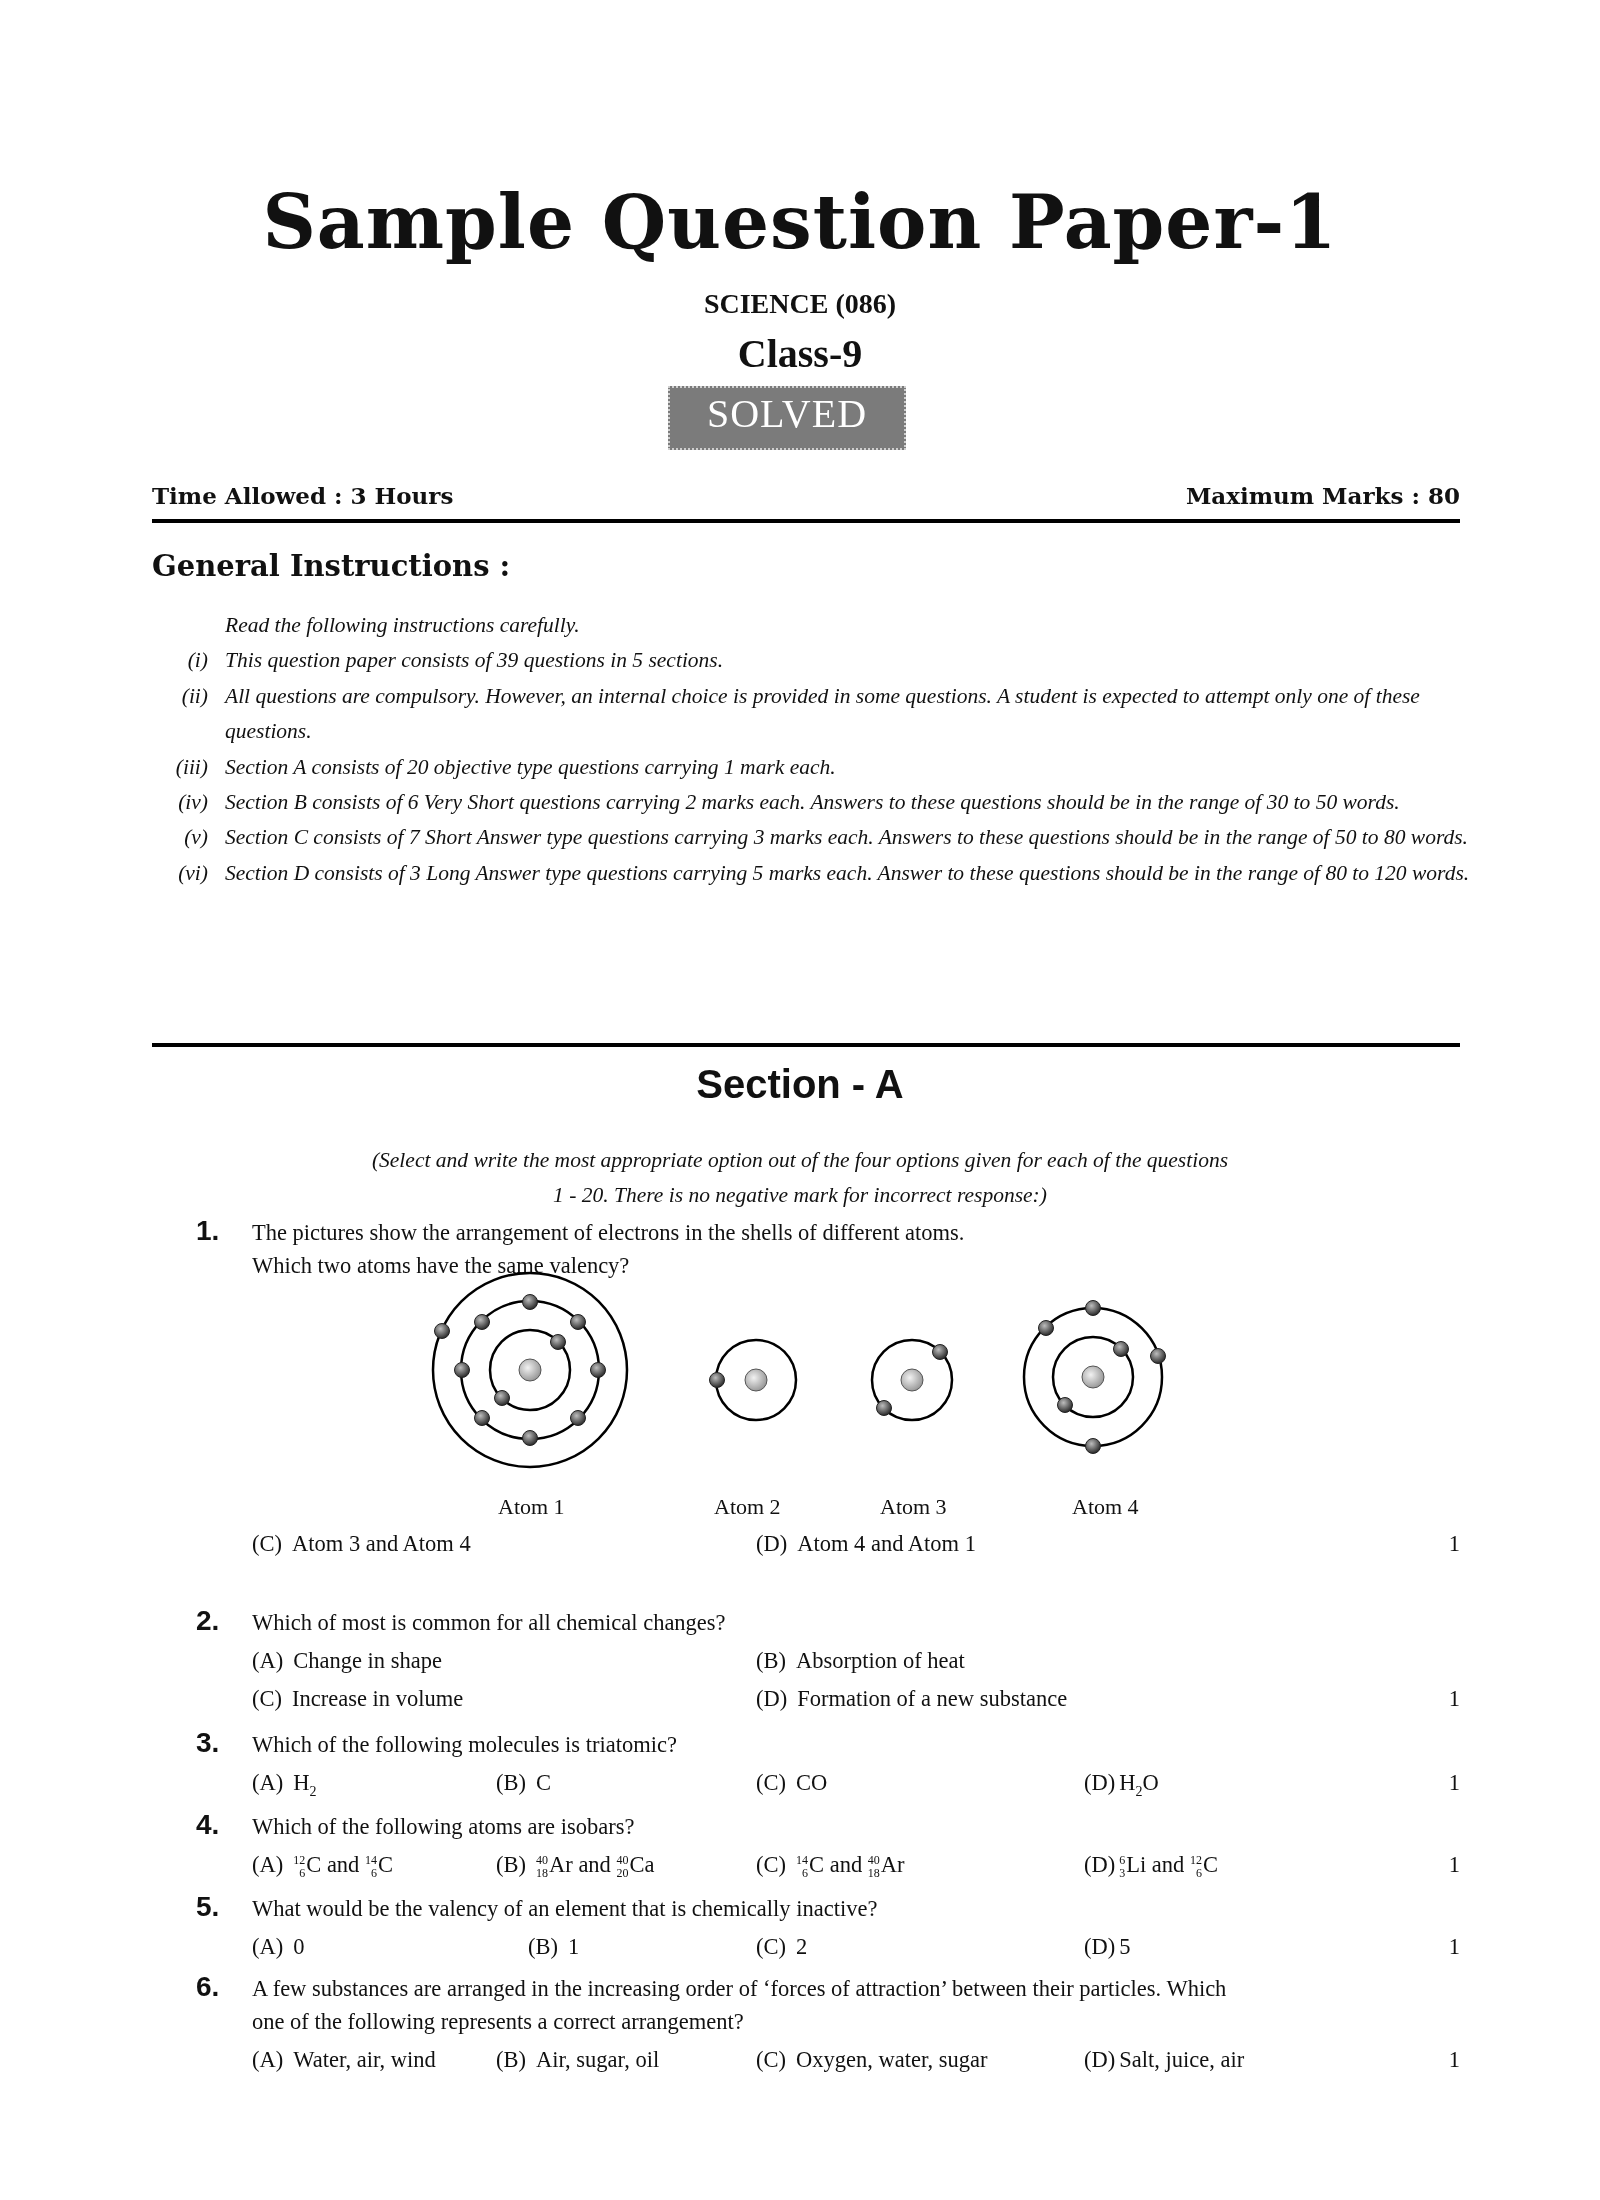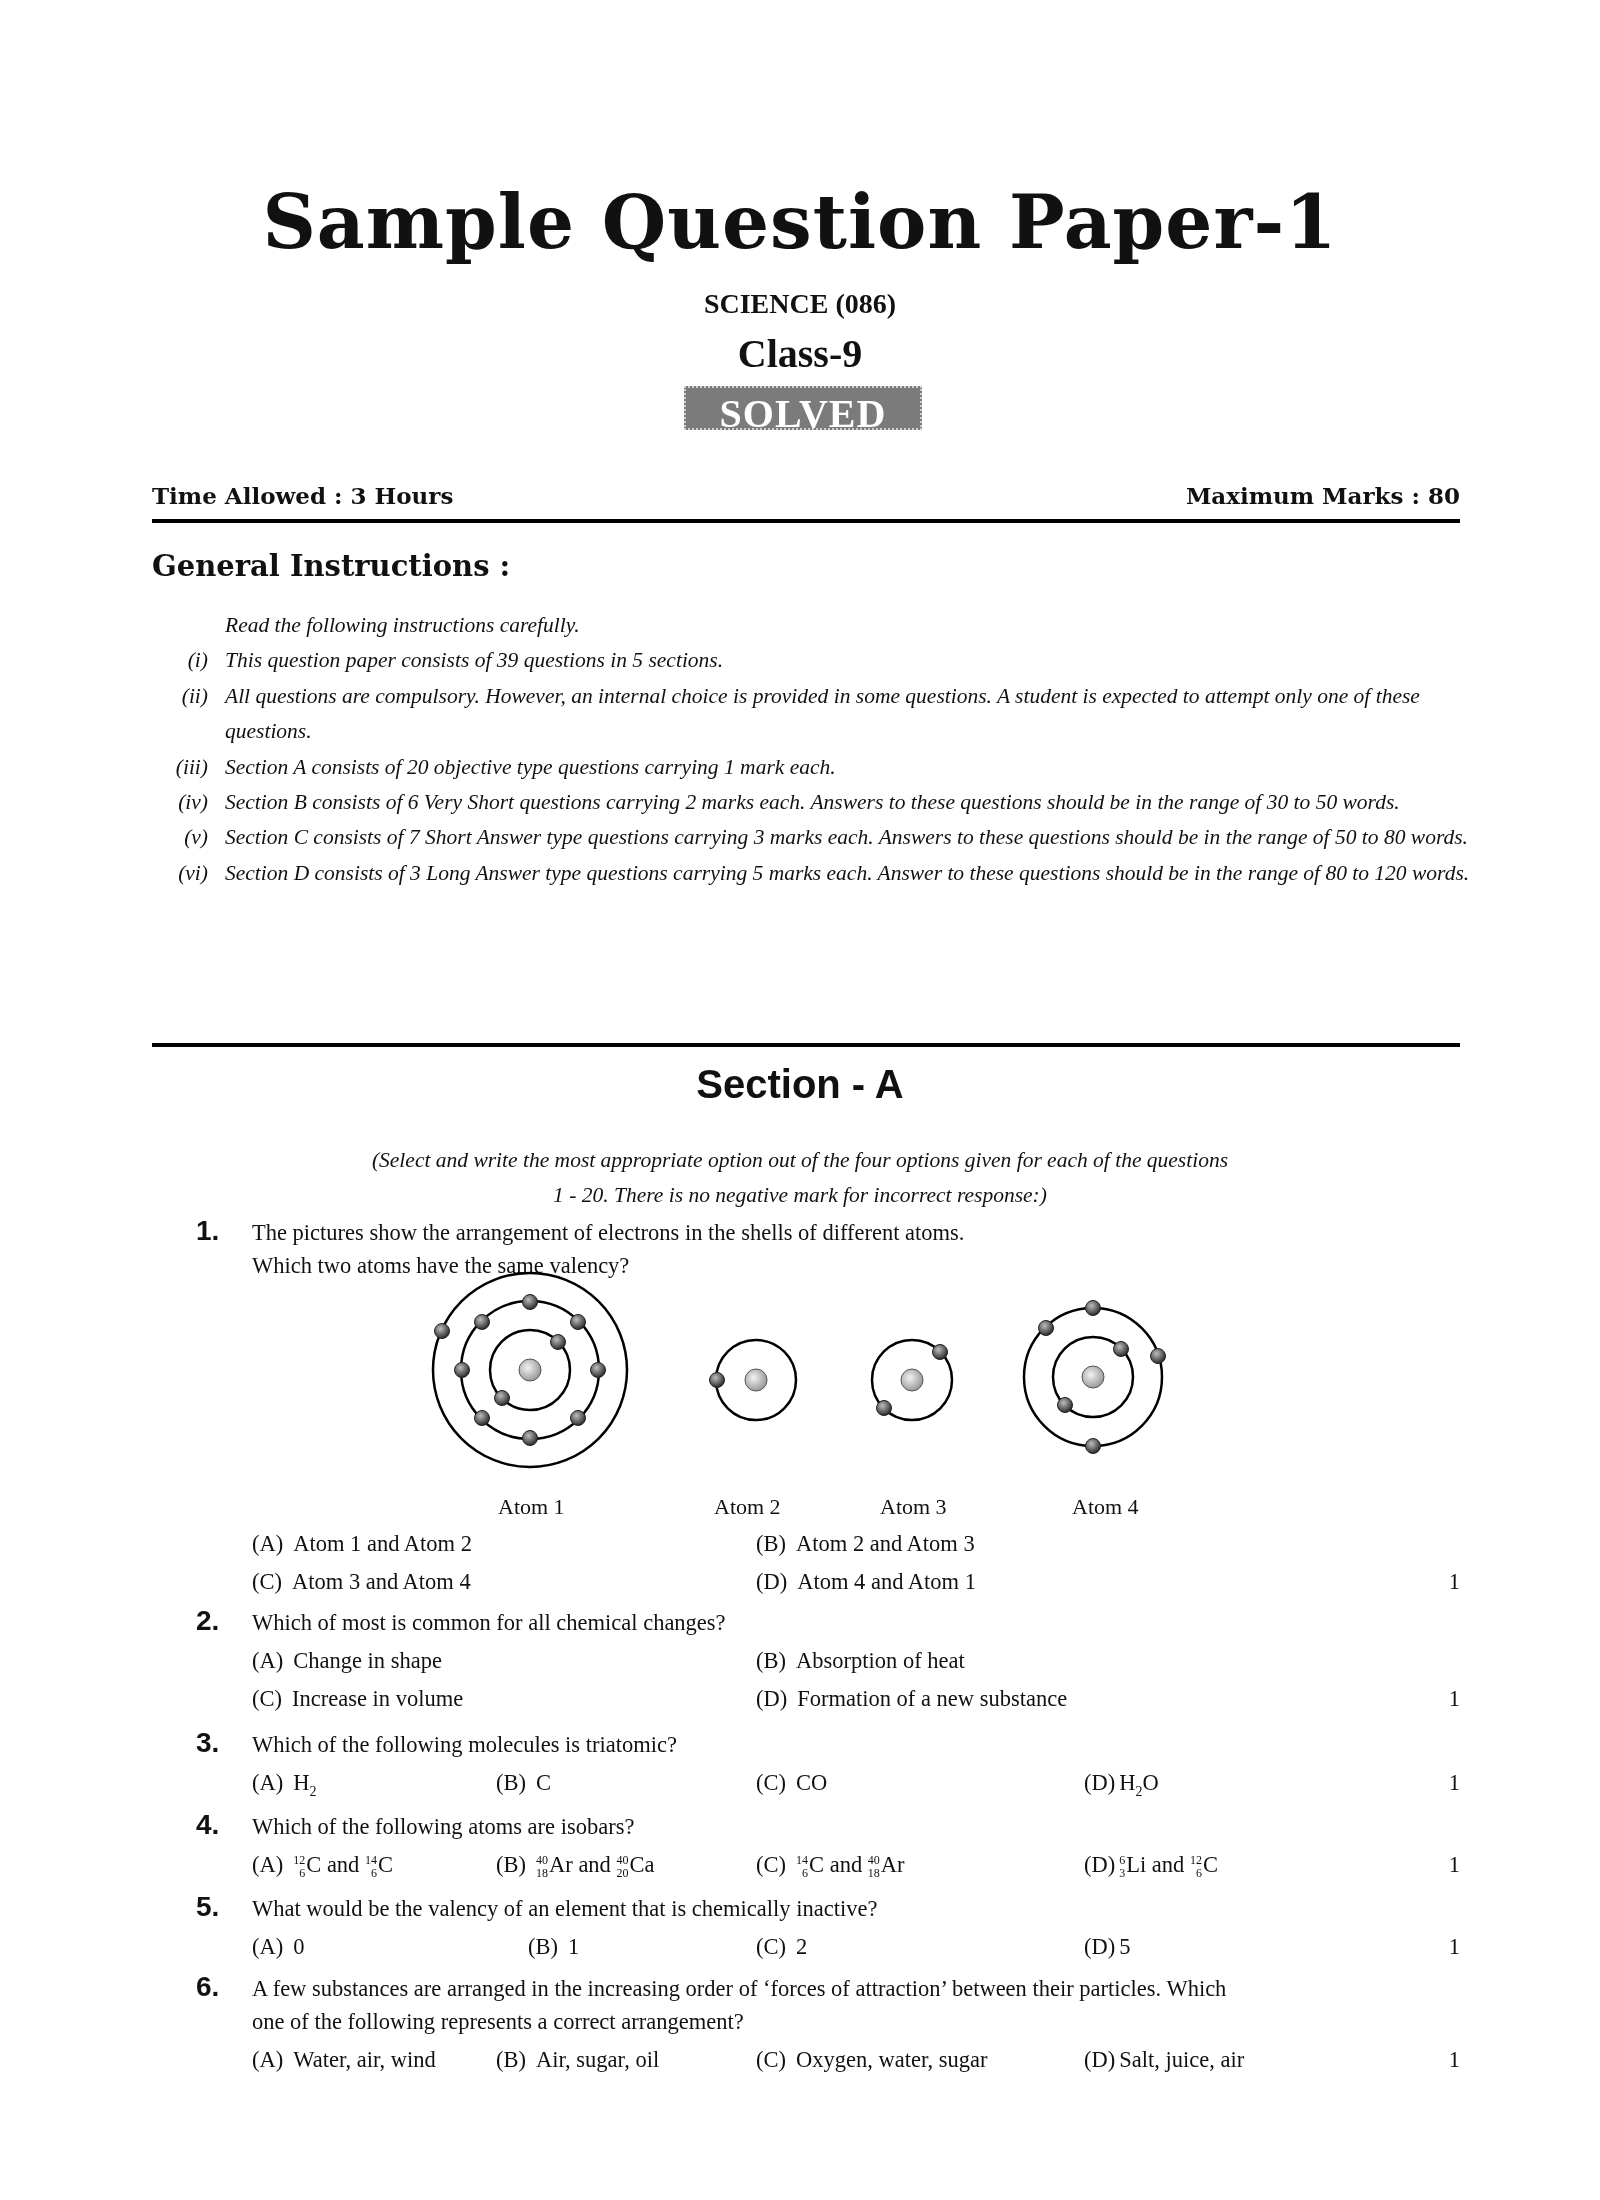--- a/index.html
+++ b/index.html
@@ -1,21 +1,21 @@
 <!DOCTYPE html>
 <html><head>
 <meta charset="utf-8">
 <style>
   html, body { margin: 0; padding: 0; background: #ffffff; }
   body { width: 1600px; height: 2200px; position: relative; overflow: hidden; color: #111; font-family: "Liberation Serif", "DejaVu Serif", serif; }
   .abs { position: absolute; }
   .title { left: 0; width: 1600px; top: 182px; text-align: center; font-size: 74px; font-weight: bold; letter-spacing: 1px; line-height: 80px; font-family: "DejaVu Serif", serif; }
   .subject { left: 0; width: 1600px; top: 280px; text-align: center; font-size: 28px; font-weight: bold; line-height: 48px; }
   .klass { left: 0; width: 1600px; top: 330px; text-align: center; font-size: 40px; font-weight: bold; line-height: 48px; font-family: Liberation Serif, serif; }
-  .badge { left: 684px; top: 386px; width: 238px; height: 44px; background: #7b7b7b; border: 2px dotted #cfcfcf; box-sizing: border-box; color: #fff; font-size: 40px; font-weight: bold; text-align: center; line-height: 52px; letter-spacing: 1px; }
+  .badge { left: 668px; top: 386px; width: 238px; height: 64px; background: #7b7b7b; border: 2px dotted #cfcfcf; box-sizing: border-box; color: #fff; font-size: 40px; font-weight: normal; text-align: center; line-height: 52px; letter-spacing: 1px; }
   .meta-left { left: 152px; top: 482px; font-size: 23px; font-weight: bold; font-family: "DejaVu Serif", serif; }
   .meta-right { right: 140px; top: 482px; font-size: 23px; font-weight: bold; font-family: "DejaVu Serif", serif; }
   .rule { left: 152px; width: 1308px; height: 4px; background: #000; }
   .gi-head { left: 152px; top: 549px; font-size: 29px; font-weight: bold; font-family: "DejaVu Serif", serif; }
   .instr { left: 150px; top: 608px; width: 1320px; font-style: italic; font-size: 21.5px; line-height: 35.4px; }
   .instr .row { display: flex; }
   .instr .num { width: 58px; text-align: right; padding-right: 17px; flex: none; }
   .instr .txt { flex: 1; }
   .section-title { left: 0; width: 1600px; top: 1062px; text-align: center; font-family: "Liberation Sans", "DejaVu Sans", sans-serif; font-size: 40px; font-weight: bold; }
   .section-note { left: 250px; width: 1100px; top: 1143px; text-align: center; font-style: italic; font-size: 21.5px; line-height: 35px; }
@@ -153,24 +153,20 @@
     </g>
   </svg>
   <span class="atom-label" style="left:98px;">Atom 1</span>
   <span class="atom-label" style="left:314px;">Atom 2</span>
   <span class="atom-label" style="left:480px;">Atom 3</span>
   <span class="atom-label" style="left:672px;">Atom 4</span>
 </div>
 
 <div class="abs q" style="top:1527px;">
   <div class="opts">
-    <span class="opt" style="left:0;"><span class="lbl">(A)</span><span>Atom 1 and Atom 2</span></span>
-    <span class="opt" style="left:504px;"><span class="lbl">(B)</span><span>Atom 2 and Atom 3</span></span>
-  </div>
-  <div class="opts">
     <span class="opt" style="left:0;"><span class="lbl">(C)</span><span>Atom 3 and Atom 4</span></span>
     <span class="opt" style="left:504px;"><span class="lbl">(D)</span><span>Atom 4 and Atom 1</span></span>
     <span class="mark">1</span>
   </div>
 </div>
 
 <div class="abs q" style="top:1606px;">
   <span class="qnum">2.</span>
   <div class="qtext" style="margin-bottom:5px;">Which of most is common for all chemical changes?</div>
   <div class="opts">

